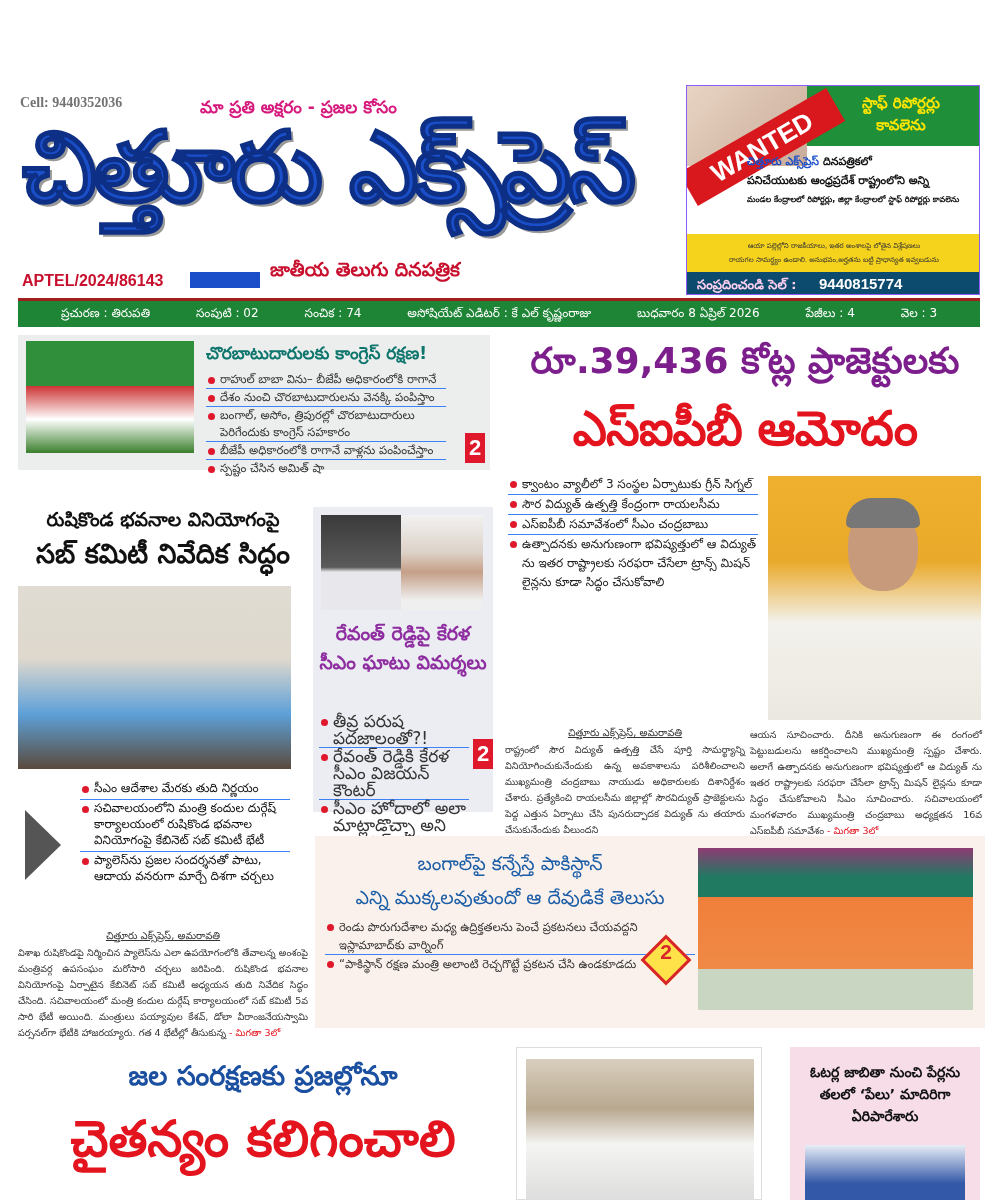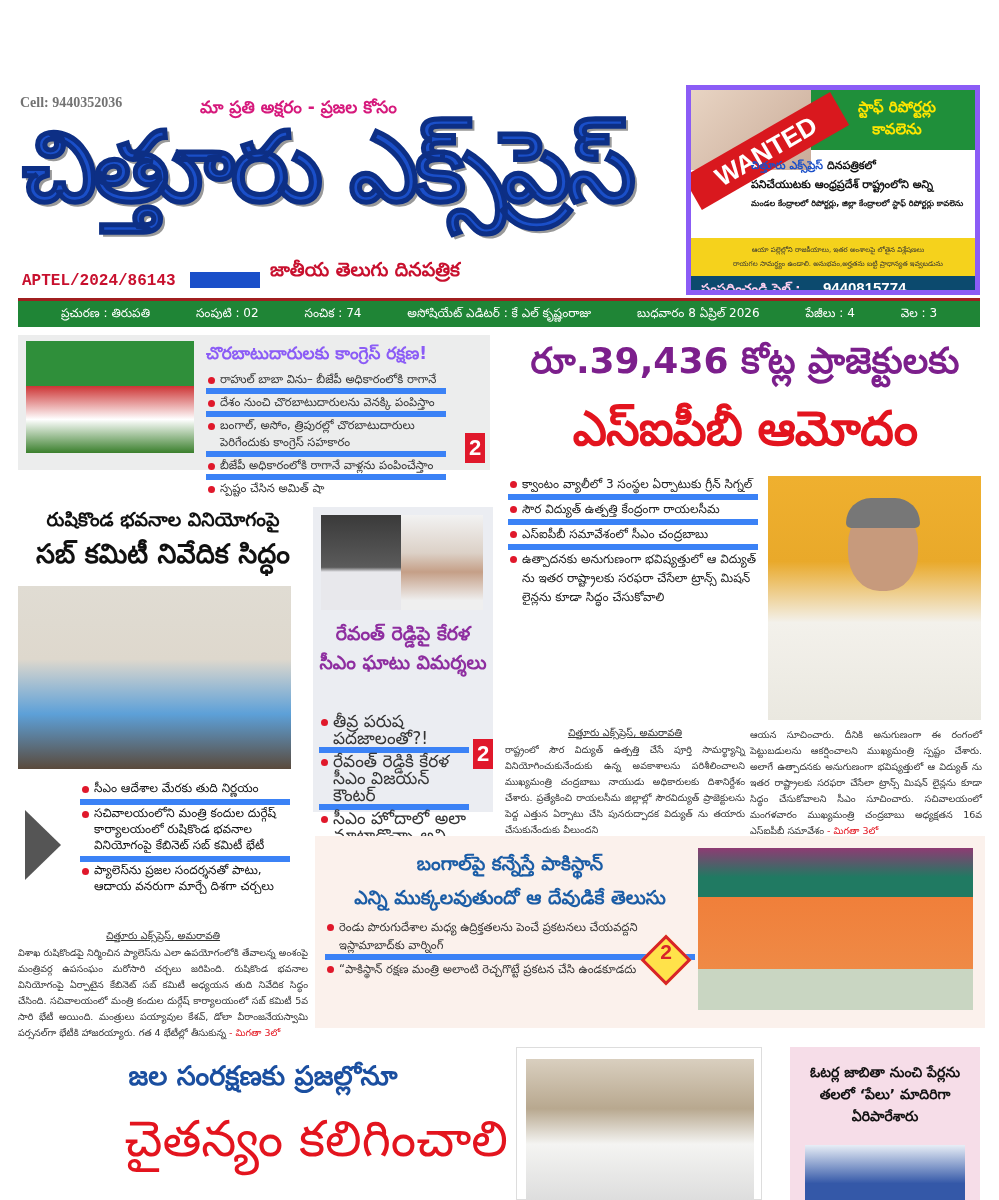--- a/index.html
+++ b/index.html
@@ -2,42 +2,42 @@
 <html><head>
 <meta charset="utf-8">
 <style>
 *{box-sizing:border-box;margin:0;padding:0}
 body{width:999px;height:1200px;background:#fff;font-family:"DejaVu Sans",sans-serif;position:relative;overflow:hidden;color:#222}
 .abs{position:absolute}
 
 .cell{left:20px;top:95px;font-family:"Liberation Serif",serif;font-weight:bold;font-size:14px;color:#737373}
 .motto{left:200px;top:97px;font-size:17px;font-weight:bold;color:#d6197c}
 .logo{left:22px;top:118px;font-size:98px;font-weight:900;color:#1a4fc9;letter-spacing:-4px;line-height:1;-webkit-text-stroke:2px #0d2f85;text-shadow:3px 3px 0 #999}
-.regno{left:22px;top:272px;font-family:Liberation Mono, monospace;font-size:16px;font-weight:bold;color:#c8102e}
+.regno{left:22px;top:272px;font-family:Liberation Sans, sans-serif;font-size:16px;font-weight:bold;color:#c8102e}
 .tagline{left:270px;top:258px;font-size:19px;font-weight:bold;color:#c8102e}
 .logo-bar{left:190px;top:272px;width:70px;height:16px;background:#1a4fc9}
 
-.ad{left:686px;top:85px;width:294px;height:210px;border:5px solid #8b5cf6;overflow:hidden;background:#fff}
+.ad{left:686px;top:85px;width:294px;height:210px;border:1px solid #8b5cf6;overflow:hidden;background:#fff}
 .ad-green{left:0;top:0;width:294px;height:60px;background:#1f8f3a}
 .ad-green-text{right:8px;top:6px;width:140px;text-align:center;font-size:15px;font-weight:bold;color:#ffe600;line-height:22px}
 .ad-photo{left:0;top:0;width:120px;height:80px;background:linear-gradient(135deg,#e8d4c3,#c9ab98)}
 .ad-wanted{left:-10px;top:42px;width:170px;height:38px;background:#d9181e;color:#fff;font-weight:900;font-size:26px;text-align:center;line-height:38px;transform:rotate(-30deg);font-family:"Liberation Sans",sans-serif}
 .ad-body{left:60px;top:66px;width:230px;font-size:11px;line-height:19px;text-align:left;color:#111;font-weight:bold}
 .ad-body .blue{color:#1a4fc9}
 .ad-yellow{left:0;top:148px;width:294px;height:38px;background:#f5d21c;font-size:7px;line-height:14px;padding:5px 6px;text-align:center;color:#333}
 .ad-purple{left:0;top:186px;width:294px;height:24px;background:#0c4a6e;color:#fff;font-weight:bold;font-size:13px;line-height:24px}
 .ad-purple .call{margin-left:10px;color:#ffd0f0}
 .ad-purple .num{margin-left:18px;font-family:"Liberation Sans",sans-serif;font-size:15px}
 
 .strip{left:18px;top:298px;width:962px;height:29px;background:#1f8536;border-top:3px solid #a01f1f;color:#fff;font-size:12px;display:flex;align-items:center;justify-content:space-around;padding:0 20px}
 .amit-box{left:18px;top:335px;width:472px;height:135px;background:#eceded}
 .amit-photo{left:8px;top:6px;width:168px;height:112px;background:linear-gradient(180deg,#2f8f3a 0%,#2f8f3a 40%,#c33 40%,#fff 70%,#3a7f2c 100%)}
-.amit-head{left:188px;top:8px;font-size:17px;font-weight:bold;color:#8b5cf6}
+.amit-head{left:188px;top:8px;font-size:17px;font-weight:bold;color:#0f766e}
 .bullets{list-style:none}
-.bullets li{position:relative;padding-left:14px;font-size:11.5px;line-height:17px;color:#333;border-bottom:6px solid #3b82f6}
+.bullets li{position:relative;padding-left:14px;font-size:11.5px;line-height:17px;color:#333;border-bottom:1px solid #3b82f6}
 .bullets li:last-child{border-bottom:none}
 .bullets li::before{content:"";position:absolute;left:2px;top:6px;width:7px;height:7px;border-radius:50%;background:#e0182b}
 .amit-bul{left:188px;top:36px;width:240px}
 .num-badge{width:20px;height:30px;background:#e0182b;color:#fff;font-weight:900;font-size:22px;text-align:center;line-height:30px;font-family:"Liberation Sans",sans-serif}
 .amit-badge{left:447px;top:98px}
 
 .sipb-sub{left:505px;top:340px;width:480px;text-align:center;font-size:36px;font-weight:bold;color:#7c1f8c}
 .sipb-main{left:505px;top:400px;width:480px;text-align:center;font-size:48px;font-weight:900;color:#e3141e;letter-spacing:-1px}
 .sipb-bul{left:508px;top:475px;width:250px}
 .sipb-bul li{font-size:12px;line-height:19px;color:#222}
@@ -62,29 +62,29 @@
 
 .rv-box{left:313px;top:507px;width:180px;height:305px;background:#ebedf2}
 .rv-photo1{left:8px;top:8px;width:80px;height:95px;background:linear-gradient(180deg,#3a3a3a,#5b5b5b 55%,#e8e8ec 60%)}
 .rv-photo2{left:88px;top:8px;width:82px;height:95px;background:linear-gradient(180deg,#f2f2f2,#dcd1c7 40%,#c59f87 60%,#efefef 90%)}
 .rv-head{left:6px;top:112px;width:168px;text-align:center;font-size:19px;line-height:29px;color:#8e2ea0;font-weight:bold}
 .rv-bul{left:6px;top:206px;width:150px}
 .rv-bul li{font-size:17px;line-height:17px}
 .rv-badge{left:160px;top:232px}
 
 .pk-box{left:315px;top:836px;width:670px;height:192px;background:#fbf1ec}
-.pk-head{left:10px;top:10px;width:370px;text-align:center;font-size:19px;line-height:34px;font-weight:bold;color:#1b5da6}
+.pk-head{left:10px;top:10px;width:370px;text-align:center;font-size:19px;line-height:34px;font-weight:normal;color:#1b5da6}
 .pk-bul{left:10px;top:82px;width:370px}
 .pk-bul li{font-size:11.5px;line-height:18px}
 .pk-diamond{left:333px;top:106px;width:36px;height:36px;background:#ffe24a;border:3px solid #d8242a;transform:rotate(45deg)}
 .pk-dnum{left:339px;top:104px;width:24px;text-align:center;font-size:21px;font-weight:900;color:#d8242a;font-family:"Liberation Sans",sans-serif}
 .pk-photo{left:383px;top:12px;width:275px;height:162px;background:linear-gradient(180deg,#8e3b73 0%,#207a62 18%,#207a62 30%,#f07f3a 30%,#ef8a46 75%,#c9d6c2 75%,#c9d6c2 100%)}
 
 .water-sub{left:18px;top:1060px;width:490px;text-align:center;font-size:27px;font-weight:bold;color:#1b4fa0}
-.water-main{left:18px;top:1110px;width:490px;text-align:right;font-size:50px;font-weight:400;color:#e3141e}
+.water-main{left:18px;top:1110px;width:490px;text-align:center;font-size:50px;font-weight:700;color:#e3141e}
 .meet-box{left:516px;top:1047px;width:246px;height:153px;border:1px solid #ddd;background:#fff}
 .meet-photo{left:9px;top:11px;width:228px;height:142px;background:linear-gradient(180deg,#d9cfbf 0%,#b8a88f 35%,#f4f4f2 60%,#ddd 100%)}
 .vote-box{left:790px;top:1047px;width:190px;height:153px;background:#f6dde8}
 .vote-head{left:4px;top:14px;width:182px;text-align:center;font-size:14px;line-height:22px;font-weight:bold;color:#111}
 .vote-photo{left:15px;top:98px;width:160px;height:55px;background:linear-gradient(180deg,#e8eef6,#3458a8 70%)}
 </style>
 </head>
 <body>
 
 <div class="abs cell">Cell: 9440352036</div>

